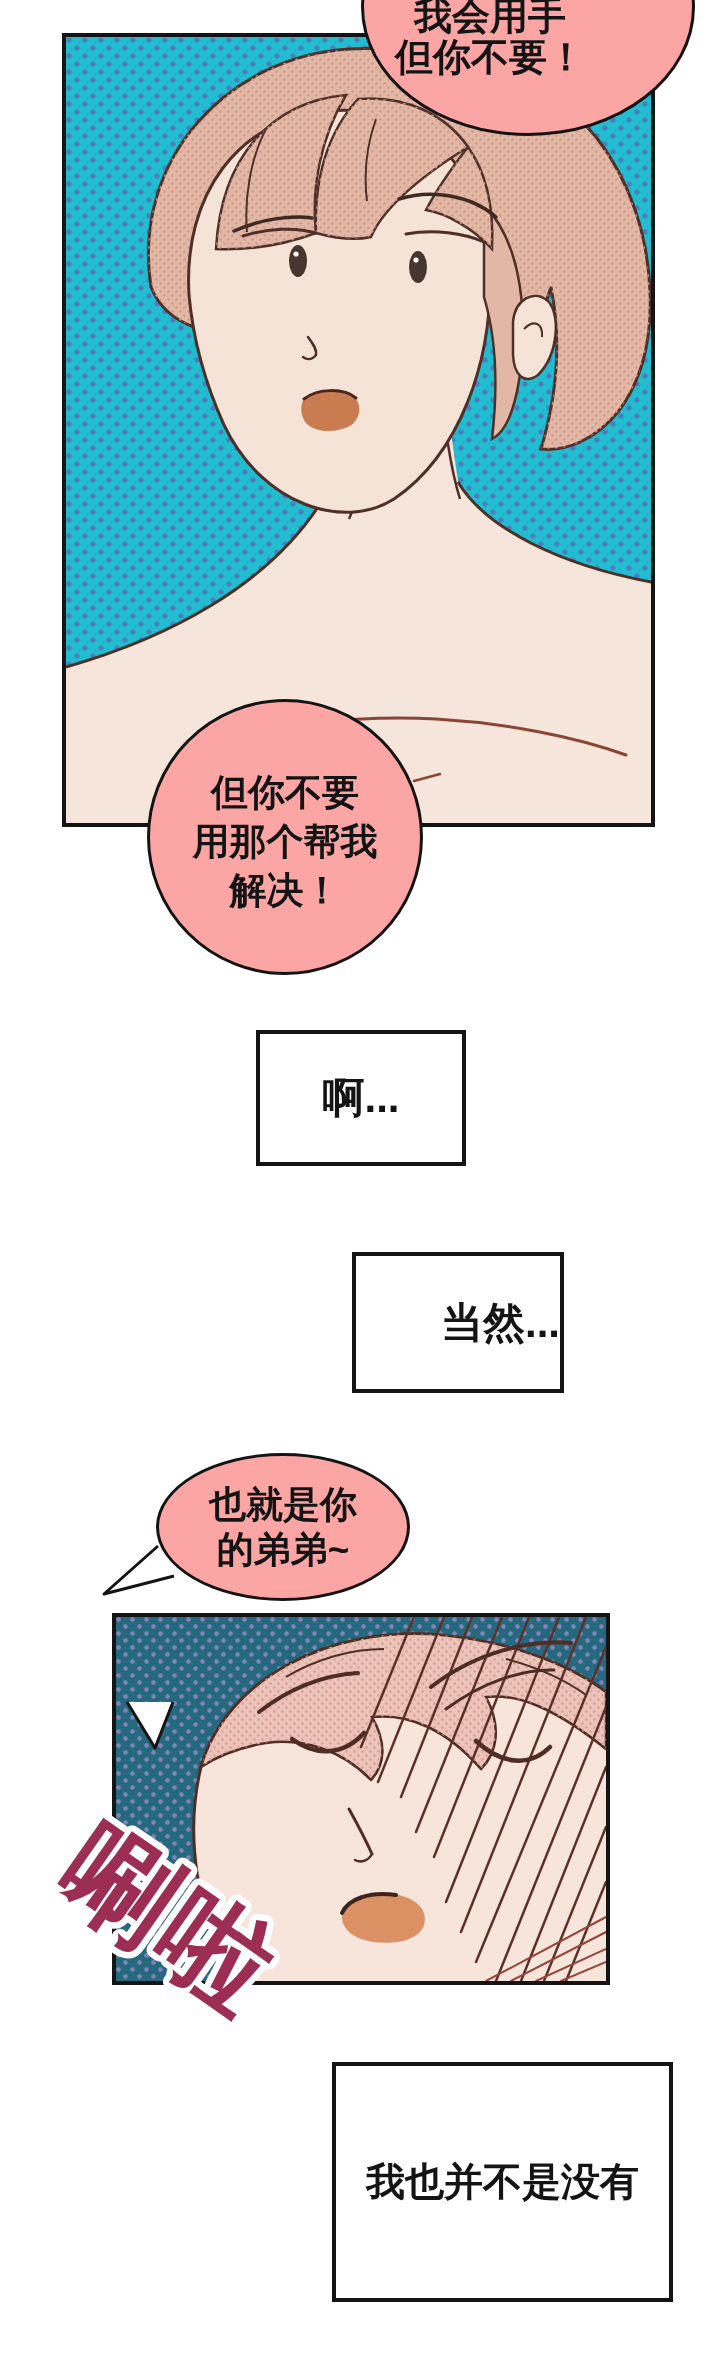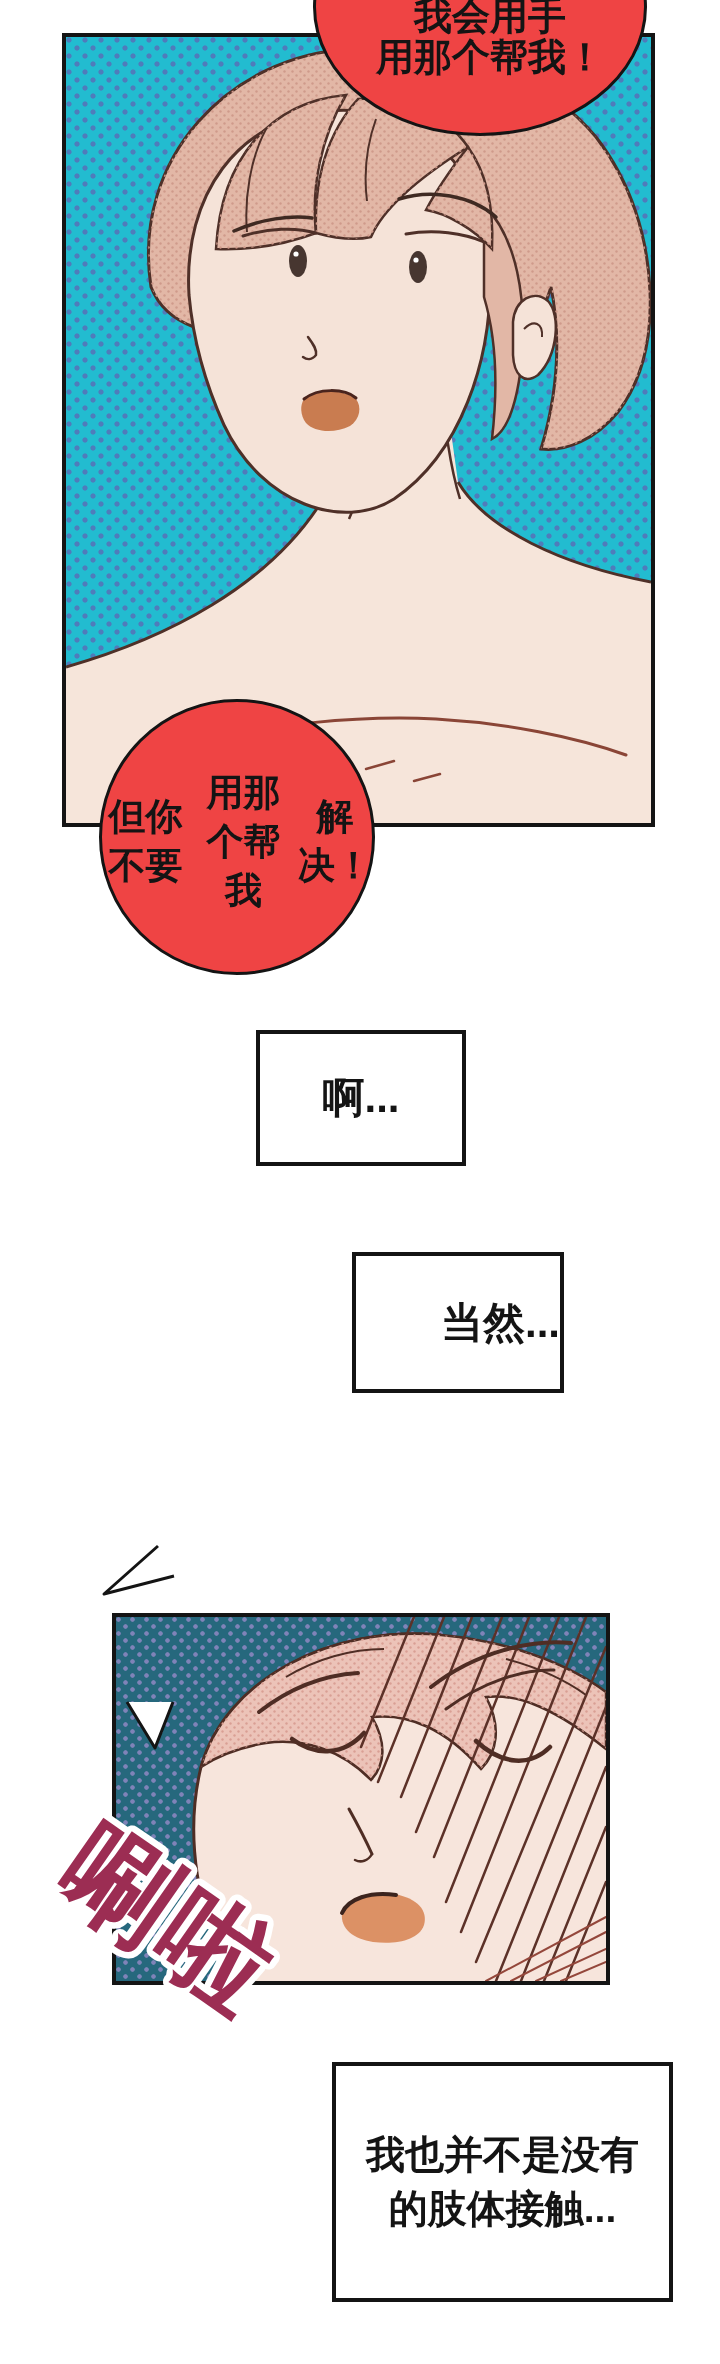--- a/index.html
+++ b/index.html
@@ -10,23 +10,23 @@
     background-color:#22bcd0;
     background-image:radial-gradient(circle at 3px 3px,#4f7cbb 2.2px,rgba(0,0,0,0) 3px),
                      radial-gradient(circle at 3px 3px,#4f7cbb 2.2px,rgba(0,0,0,0) 3px);
     background-size:16px 16px;background-position:0 0,8px 8px;}
   .panel2{left:112px;top:1613px;width:498px;height:372px;
     background-color:#26687d;
     background-image:radial-gradient(circle at 2.5px 2.5px,#7f83b8 1.9px,rgba(0,0,0,0) 2.6px),
                      radial-gradient(circle at 2.5px 2.5px,#7f83b8 1.9px,rgba(0,0,0,0) 2.6px);
     background-size:14px 14px;background-position:0 0,7px 7px;}
   .panel svg{display:block;width:100%;height:100%;}
-  .bubble{position:absolute;background:#ef4444;border:3px solid #141414;border-radius:50%;
-          display:flex;flex-direction:row;align-items:center;justify-content:center;
-          text-align:center;box-sizing:border-box;}
+  .bubble{position:absolute;background:#fca5a5;border:3px solid #141414;border-radius:50%;
+          display:flex;flex-direction:column;align-items:center;justify-content:center;
+          text-align:center;box-sizing:border-box;margin-left:48px;}
   .caption{position:absolute;background:#ffffff;border:4px solid #141414;
            display:flex;flex-direction:column;align-items:center;justify-content:center;
            text-align:center;box-sizing:border-box;}
   .bubble1{left:313px;top:-122px;width:334px;height:258px;z-index:3;}
   .bubble1-text{position:absolute;left:352px;top:-4px;width:276px;text-align:center;
                 font-size:38px;line-height:41px;z-index:4;}
   .bubble2{left:99px;top:699px;width:276px;height:276px;font-size:37px;line-height:49px;
            padding-top:8px;z-index:3;}
   .box-ah{left:256px;top:1030px;width:210px;height:136px;font-size:42px;}
   .box-ofcourse{left:352px;top:1252px;width:212px;height:141px;font-size:42px;align-items:flex-end;}
@@ -115,36 +115,40 @@
         <path d="M 238,362 C 252,352 278,352 290,362 C 296,370 294,382 284,389
                  C 268,397 248,395 240,386 C 234,378 234,368 238,362 Z" fill="#c97c50"></path>
         <path d="M 238,362 C 252,351 278,351 290,361" fill="none" stroke="#4a241d" stroke-width="3" stroke-linecap="round"></path>
       </g>
     </svg>
   </div>
 
   <div class="bubble bubble1"></div>
   <div class="bubble1-text">
     <span class="ln">我会用手</span>
-    <span class="ln">用那个帮我！</span>
+    <span class="ln">但你不要！</span>
   </div>
 
   <div class="bubble bubble2">
     <span class="ln">但你不要</span>
     <span class="ln">用那个帮我</span>
     <span class="ln">解决！</span>
   </div>
 
   <div class="caption box-ah">
     <span>啊...</span>
   </div>
   <div class="caption box-ofcourse">
     <span>当然...</span>
   </div>
 
+  <div class="bubble bubble3">
+    <span class="ln">也就是你</span>
+    <span class="ln">的弟弟~</span>
+  </div>
   <svg class="tail tail3" viewBox="0 0 90 62">
     <path d="M 62,4 L 8,52 L 78,34" fill="#ffffff" stroke="#141414" stroke-width="3" stroke-linejoin="round"></path>
   </svg>
 
   <div class="panel panel2">
     <svg viewBox="0 0 490 364">
       <defs>
         <pattern id="hd2" width="8" height="8" patternUnits="userSpaceOnUse">
           <circle cx="2.5" cy="2.5" r="1.2" fill="#d99f94"></circle>
           <circle cx="6.5" cy="6.5" r="1.2" fill="#d99f94"></circle>
@@ -210,16 +214,15 @@
   </svg>
 
   <svg class="sfx-wrap" viewBox="0 0 300 250">
     <g transform="translate(45,40) rotate(35 0 60)">
       <text x="0" y="88" font-size="110" font-weight="bold" letter-spacing="6" font-family="Liberation Sans, sans-serif" fill="#9c2d53" stroke="#ffffff" stroke-width="13" paint-order="stroke" stroke-linejoin="round">唰啦</text>
     </g>
   </svg>
 
   <div class="caption box-thought">
     <span class="ln">我也并不是没有</span>
-    <span class="ln">的肢体接触...</span>
   </div>
 
 </div>
 
 </body></html>

